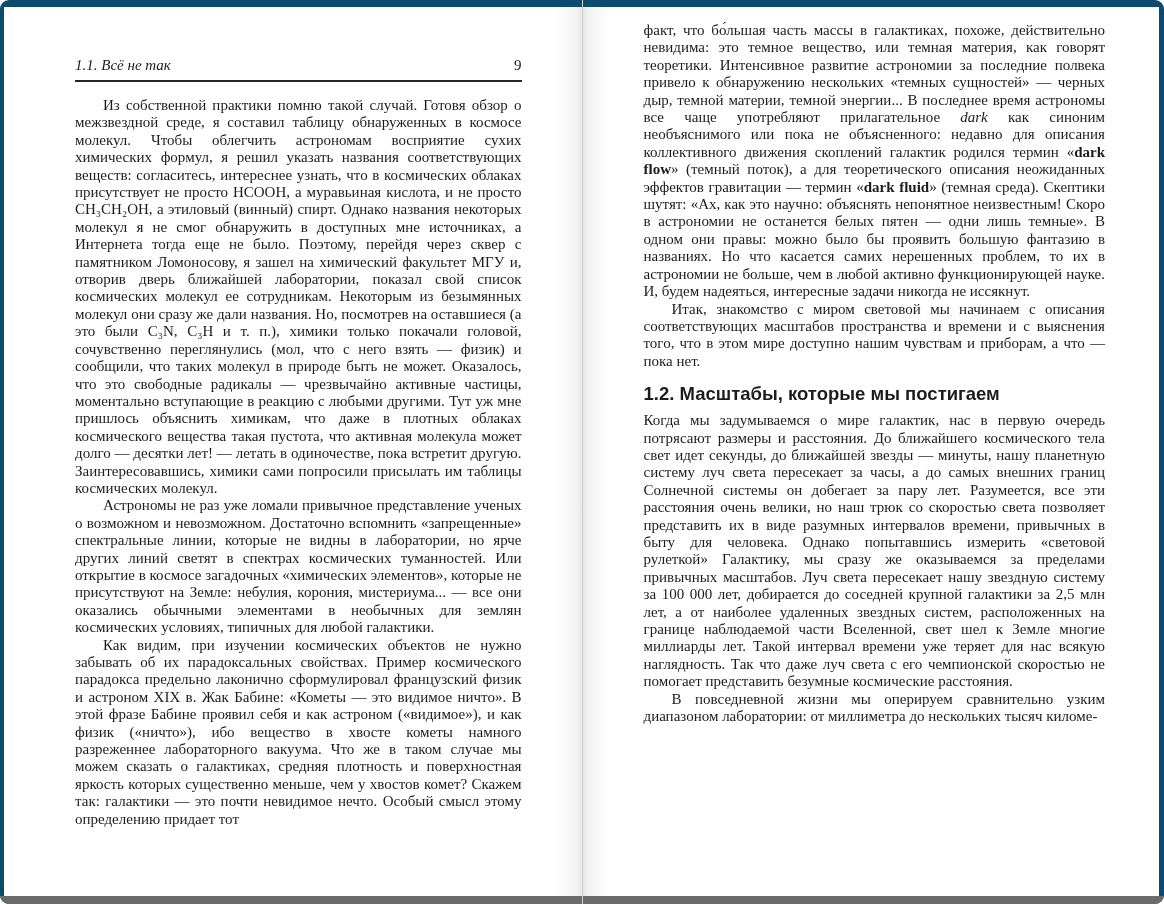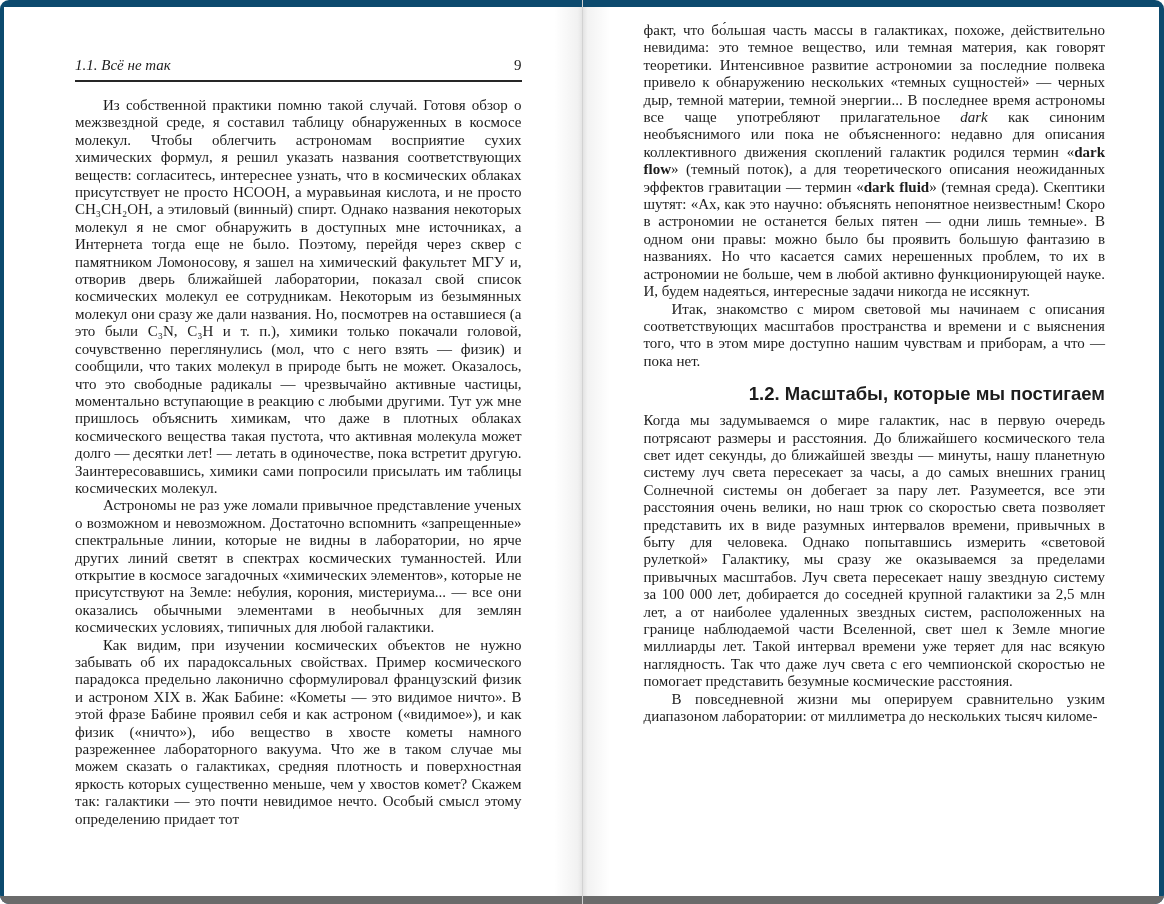--- a/index.html
+++ b/index.html
@@ -61,21 +61,21 @@
   .para.indent { text-indent: 28px; }
   .it { font-style: italic; }
   .bd { font-weight: bold; }
 
   .section-heading {
     font-family: "Liberation Sans", "DejaVu Sans", sans-serif;
     font-weight: 700;
     font-size: 18.5px;
     line-height: 22px;
     margin: 13px 0 7px 0;
-    text-align: right;
+    text-align: left;
   }
 </style>
 </head>
 <body>
 
 <div class="screen">
   <div class="book">
 
     <div class="page left">
       <div class="page-inner">

